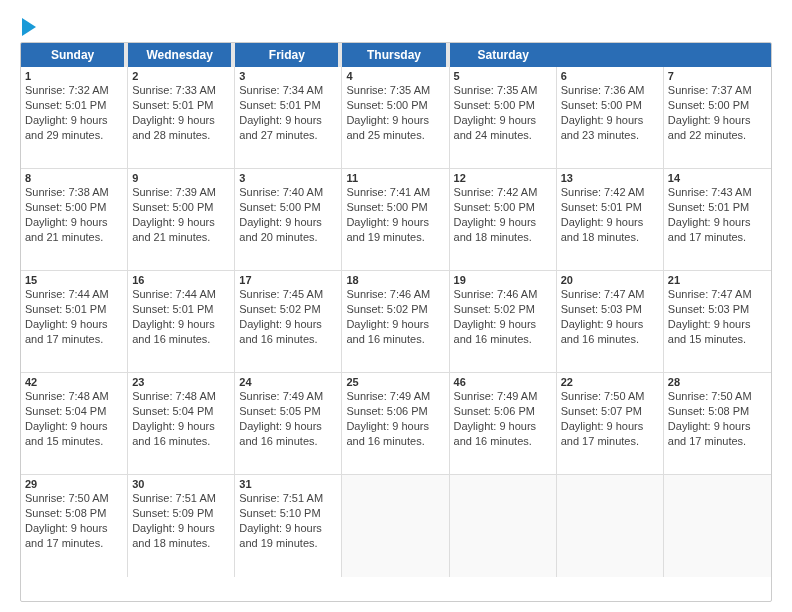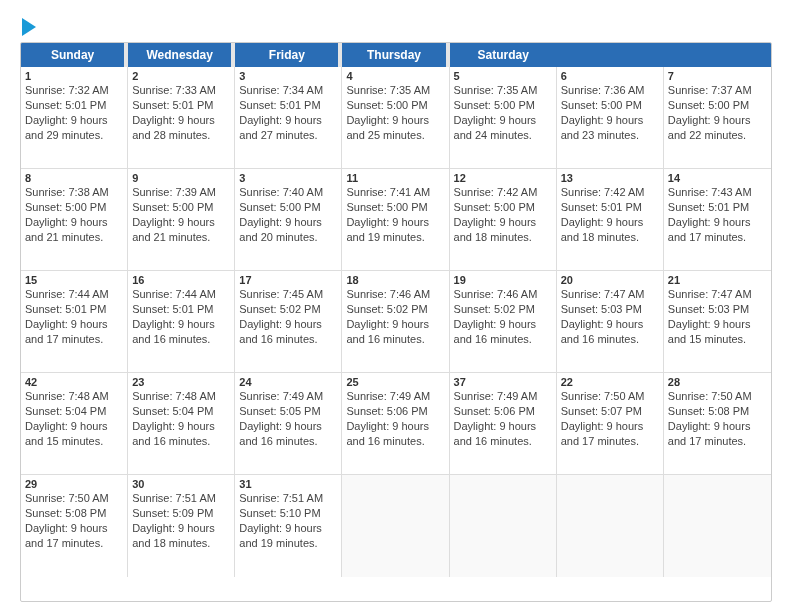--- a/index.html
+++ b/index.html
@@ -241,21 +241,21 @@
           </div>
           <div class="cal-cell">
             <span class="day-num">24</span>
             <div class="cell-text">Sunrise: 7:49 AM<br>Sunset: 5:05 PM<br>Daylight: 9 hours<br>and 16 minutes.</div>
           </div>
           <div class="cal-cell">
             <span class="day-num">25</span>
             <div class="cell-text">Sunrise: 7:49 AM<br>Sunset: 5:06 PM<br>Daylight: 9 hours<br>and 16 minutes.</div>
           </div>
           <div class="cal-cell">
-            <span class="day-num">37</span>
+            <span class="day-num">46</span>
             <div class="cell-text">Sunrise: 7:49 AM<br>Sunset: 5:06 PM<br>Daylight: 9 hours<br>and 16 minutes.</div>
           </div>
           <div class="cal-cell">
             <span class="day-num">22</span>
             <div class="cell-text">Sunrise: 7:50 AM<br>Sunset: 5:07 PM<br>Daylight: 9 hours<br>and 17 minutes.</div>
           </div>
           <div class="cal-cell">
             <span class="day-num">28</span>
             <div class="cell-text">Sunrise: 7:50 AM<br>Sunset: 5:08 PM<br>Daylight: 9 hours<br>and 17 minutes.</div>
           </div>

